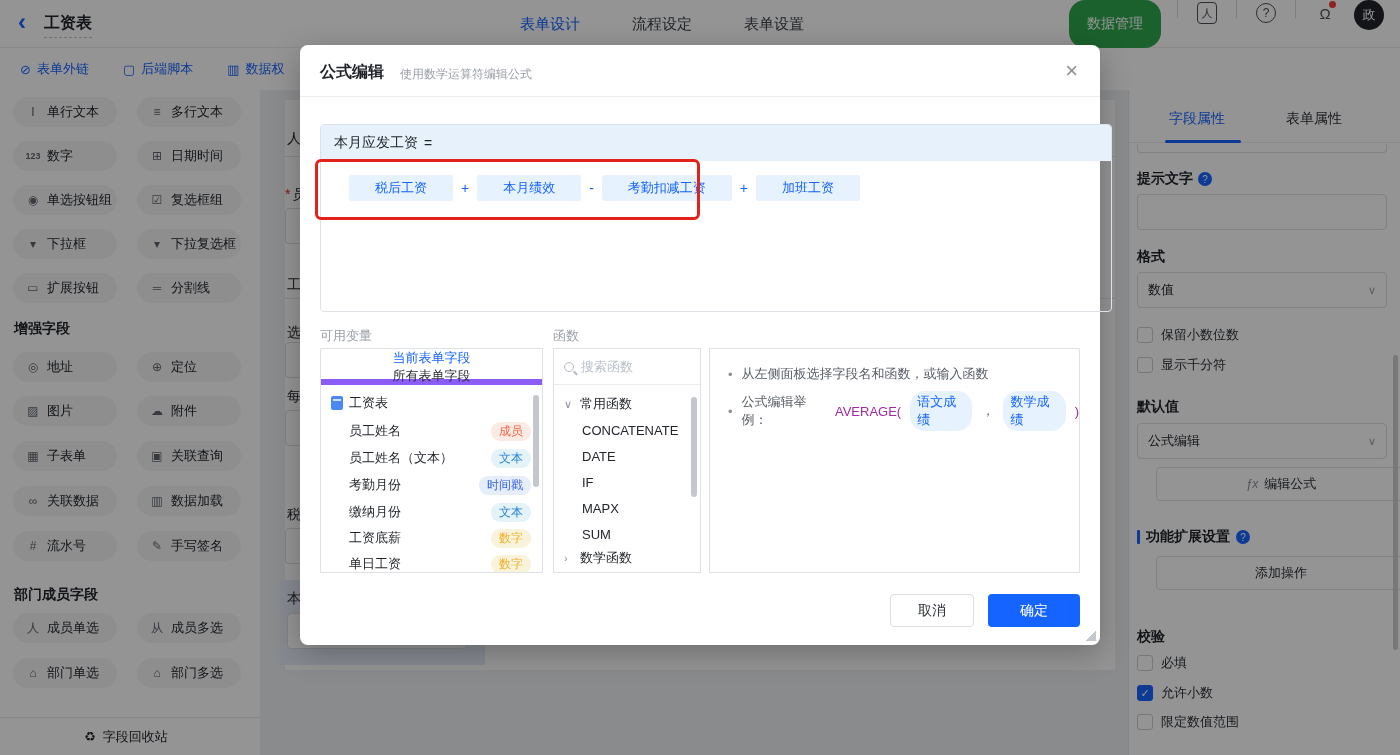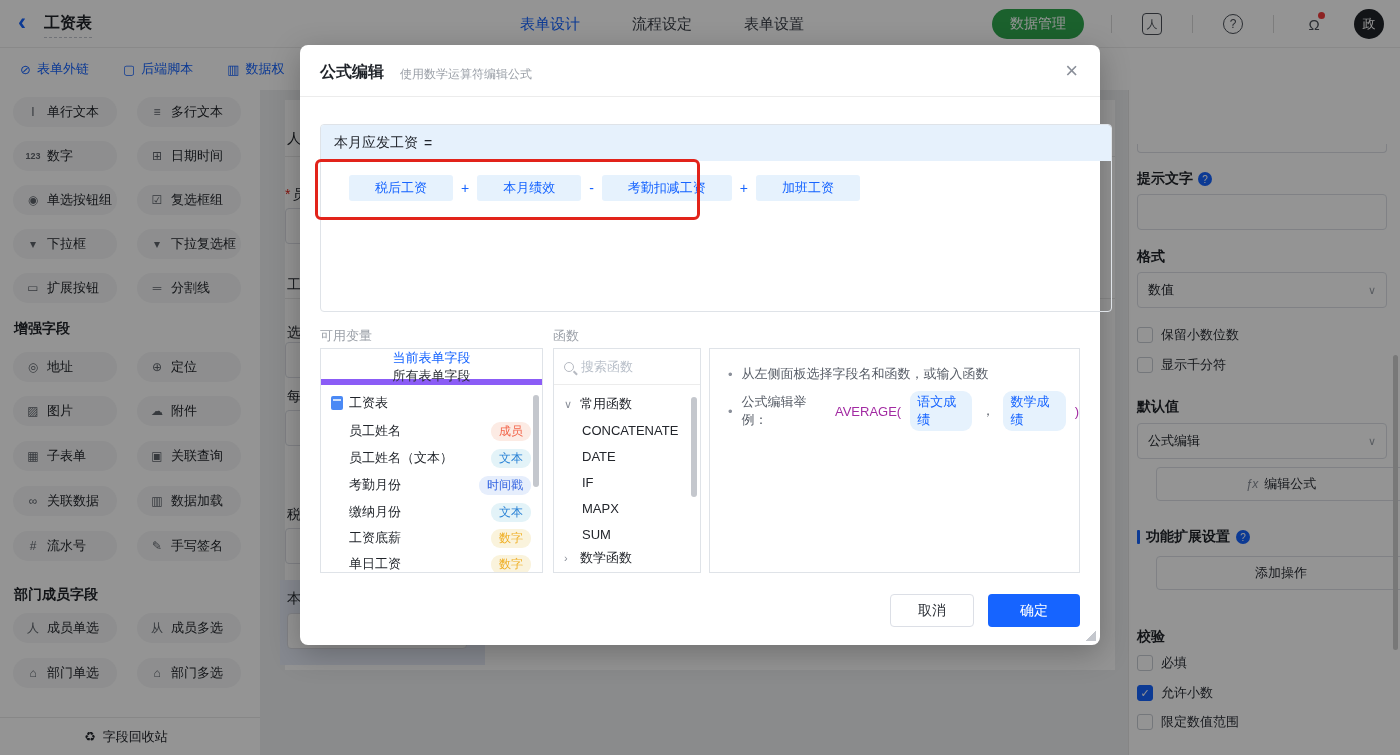--- a/index.html
+++ b/index.html
@@ -7,21 +7,21 @@
   body { font-family:"Liberation Sans","DejaVu Sans",sans-serif; color:#1f2329; background:#fff; }
   .app { position:relative; width:1400px; height:755px; overflow:hidden; background:#eef0f2; }
 
   
   .topbar { position:absolute; left:0; top:0; width:1400px; height:48px; background:#fff; border-bottom:1px solid #ececec; z-index:2; }
   .back { position:absolute; left:18px; top:8px; font-size:24px; color:#1664ff; font-weight:bold; cursor:pointer; }
   .app-title { position:absolute; left:44px; top:13px; font-size:16px; font-weight:bold; border-bottom:1px dashed #c3c7cf; padding-bottom:3px; }
   .top-tabs { position:absolute; left:520px; top:0; height:48px; display:flex; gap:52px; align-items:center; }
   .top-tab { font-size:15px; color:#3a3f47; cursor:pointer; }
   .top-tab.active { color:#1664ff; }
-  .top-right { position:absolute; right:16px; top:0; height:48px; display:flex; align-items:center; gap:27px; }
+  .top-right { position:absolute; right:16px; top:0; height:48px; display:flex; gap:16px; }
   .pill-green { background:#2fa84f; color:#fff; font-size:14px; border:none; border-radius:16px; padding:6px 18px; cursor:pointer; }
   .tb-sep { width:1px; height:18px; background:#d8d8d8; }
   .tb-ic { width:26px; height:26px; display:flex; align-items:center; justify-content:center; font-size:15px; color:#4a4f57; cursor:pointer; position:relative; }
   .book-ic { width:20px; height:22px; border:1.6px solid #4a4f57; border-radius:4px; font-size:11px; display:flex; align-items:center; justify-content:center; }
   .circle-ic { width:20px; height:20px; border:1.6px solid #4a4f57; border-radius:50%; font-size:12px; display:flex; align-items:center; justify-content:center; }
   .bell-dot { position:absolute; right:2px; top:1px; width:7px; height:7px; border-radius:50%; background:#f23c3c; }
   .avatar { width:30px; height:30px; border-radius:50%; background:#1f2329; color:#fff; font-size:13px; display:flex; align-items:center; justify-content:center; cursor:pointer; }
 
   
   .subbar { position:absolute; left:0; top:48px; width:1400px; height:42px; background:#fff; z-index:1; }
@@ -116,21 +116,21 @@
   .fn-search input { border:none; outline:none; font-size:13px; width:100px; color:#2b2f36; font-family:inherit; }
   .fn-search input::placeholder { color:#b8bfc9; }
   .fn-row { position:absolute; left:10px; height:22px; display:flex; align-items:center; gap:6px; font-size:13px; cursor:pointer; color:#23262c; white-space:nowrap; }
   .fn-row .tg { color:#8a8f99; font-size:11px; width:10px; }
   .fn-item { position:absolute; left:28px; height:22px; display:flex; align-items:center; font-size:13px; cursor:pointer; color:#23262c; }
   .fn-scroll { position:absolute; right:3px; top:48px; width:6px; height:100px; background:#c4c7cd; border-radius:3px; }
 
   .tip-row { position:absolute; left:18px; display:flex; gap:9px; font-size:13px; color:#565c66; align-items:center; }
   .tip-row .bullet { color:#8a8f99; }
   .func-purple { color:#a22aa2; }
-  .tip-chip { background:#e6f2fd; color:#1664ff; padding:2px 7px; border-radius:9px; font-size:13px; }
+  .tip-chip { background:#e6f2fd; color:#1664ff; padding:2px 7px; border-radius:15px; font-size:13px; }
 
   .m-footer { position:absolute; right:20px; top:549px; display:flex; gap:14px; }
   .btn-cancel { width:84px; height:33px; border:1px solid #dcdfe6; border-radius:4px; background:#fff; font-size:14px; color:#2b2f36; cursor:pointer; font-family:inherit; }
   .btn-ok { width:92px; height:33px; border:none; border-radius:4px; background:#1664ff; font-size:14px; color:#fff; cursor:pointer; font-family:inherit; }
   .resize-handle { position:absolute; right:4px; bottom:4px; width:10px; height:10px; background:linear-gradient(135deg, transparent 50%, #c4c7cd 50%); cursor:nwse-resize; }
 </style>
 </head>
 <body>
 
 <div class="app">
@@ -302,20 +302,25 @@
       <span class="frag-label" style="left:2px;top:406px">税</span>
       <div class="frag-input" style="top:428px"></div>
       <div class="frag-select-block">
         <span class="frag-label" style="left:7px;top:10px">本</span>
         <div class="frag-input" style="left:7px;top:33px;width:180px"></div>
       </div>
     </div>
   </div>
 
   <div class="rpanel">
+    <div class="rp-tabs">
+      <span class="rp-tab active" style="left:40px">字段属性</span>
+      <span class="rp-tab" style="left:157px">表单属性</span>
+      <span class="rp-underline"></span>
+    </div>
     <div class="rp-partial-input"></div>
 
     <div class="rp-label" style="top:80px">
       <span>提示文字</span>
       <span class="help-dot">?</span>
     </div>
     <div class="rp-input" style="top:104px"></div>
 
     <div class="rp-label" style="top:158px">
         <span>格式</span>

